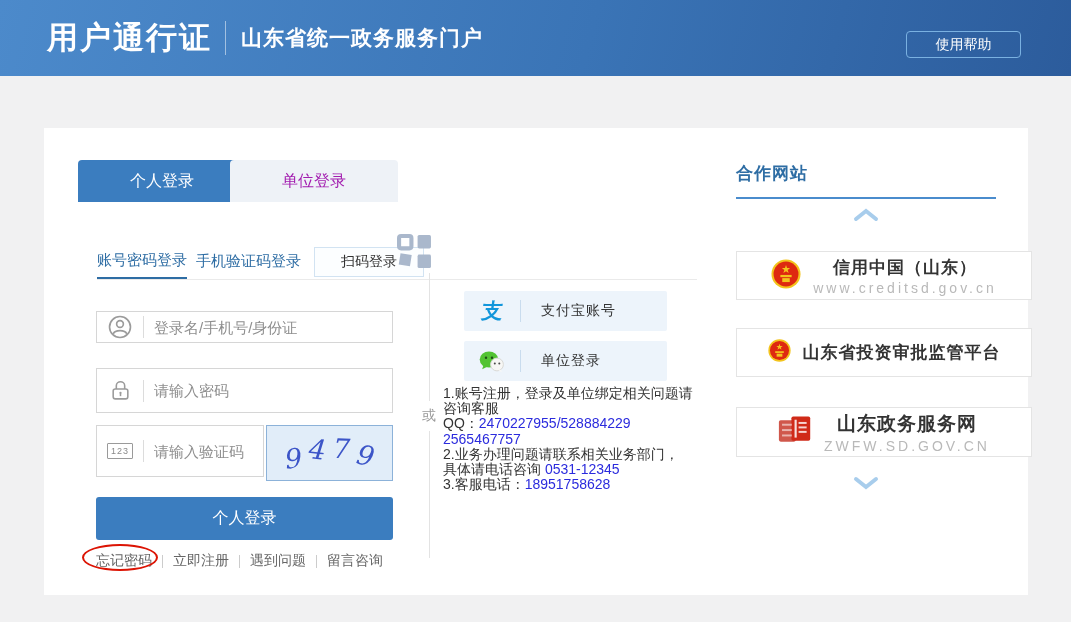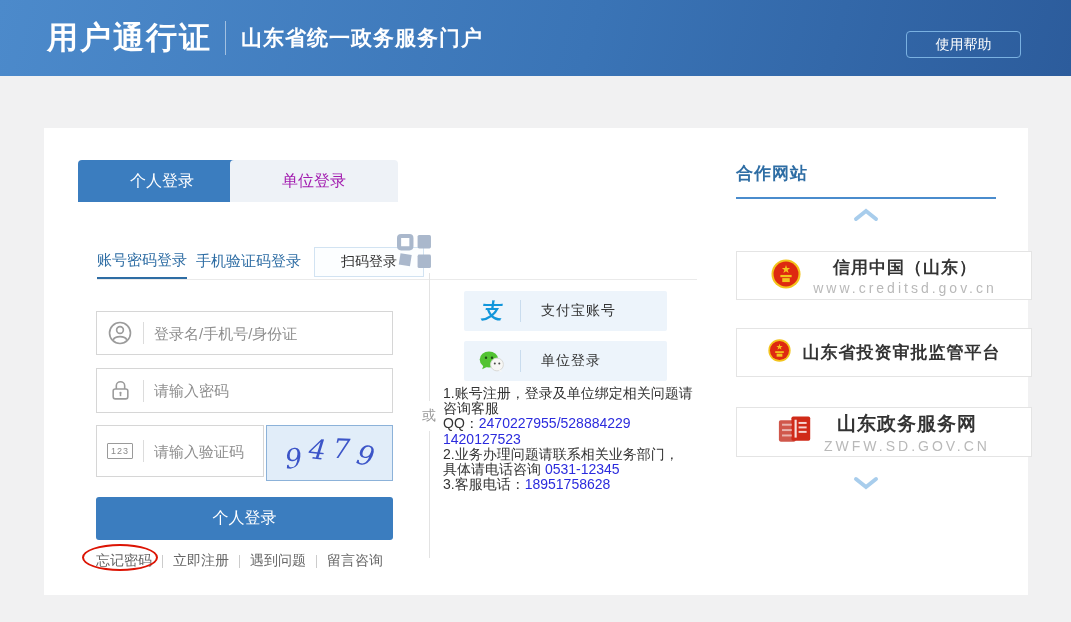--- a/index.html
+++ b/index.html
@@ -33,21 +33,21 @@
   .method { align-self:stretch; display:flex; align-items:center; font-size:15px; color:#2e6da4;
             cursor:pointer; margin-right:9px; }
   .method.active { border-bottom:2px solid #2e6da4; }
   .method-qr { margin-left:4px; padding:5px 26px; border:1px solid #d2e3f2; background:#fcfeff;
                font-size:14px; color:#333; cursor:pointer; }
   .qr-icon { position:absolute; left:300px; top:-10px; cursor:pointer; }
 
   
   .field { position:absolute; left:52px; width:297px; border:1px solid #d6d6d6; background:#fff;
            display:flex; align-items:center; }
-  .f1 { top:183px; height:44px; }
+  .f1 { top:183px; height:32px; }
   .f2 { top:240px; height:45px; }
   .f3 { top:297px; height:52px; width:168px; }
   .ficon { width:46px; display:flex; align-items:center; justify-content:center; flex:0 0 auto; }
   .fdiv { width:1px; height:22px; background:#dcdcdc; flex:0 0 auto; }
   .field input { border:none; outline:none; flex:1; min-width:0; font-size:15px; color:#333;
                  padding:0 10px; background:transparent; font-family:inherit; }
   .field input::placeholder { color:#8e8e8e; opacity:1; }
   .icon123 { border:1px solid #9a9a9a; border-radius:1px; font-size:9px; padding:2px 3px;
              color:#8a8a8a; letter-spacing:1px; }
 
@@ -222,21 +222,21 @@
           <circle cx="20.3" cy="13" r="1" fill="#4a4a4a"></circle>
         </svg>
       </span>
       <span class="sdiv"></span>
       <span class="slabel">单位登录</span>
     </div>
 
     <div class="support">
       <span>1.账号注册，登录及单位绑定相关问题请咨询客服</span><br>
       <span>QQ：</span><span class="blu">2470227955/528884229</span><br>
-      <span class="blu">1420127523</span><br>
+      <span class="blu">2565467757</span><br>
       <span>2.业务办理问题请联系相关业务部门，</span><br>
       <span>具体请电话咨询 </span><span class="blu">0531-12345</span><br>
       <span>3.客服电话：</span><span class="blu">18951758628</span>
     </div>
 
     <div class="sb-title">合作网站</div>
     <div class="sb-line"></div>
 
     <div class="chev chev-up">
       <svg width="26" height="14" viewBox="0 0 26 14" fill="none" stroke="#a8cdec" stroke-width="4" stroke-linecap="round">

